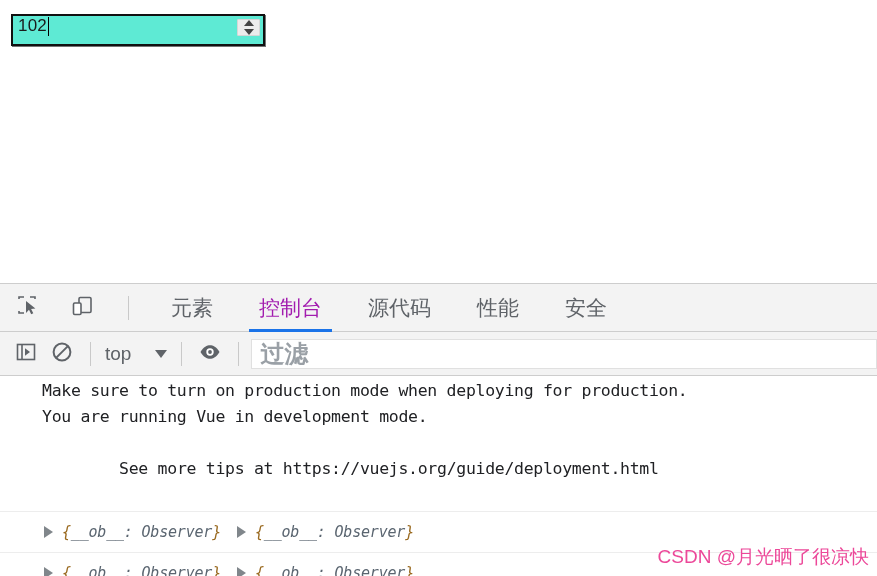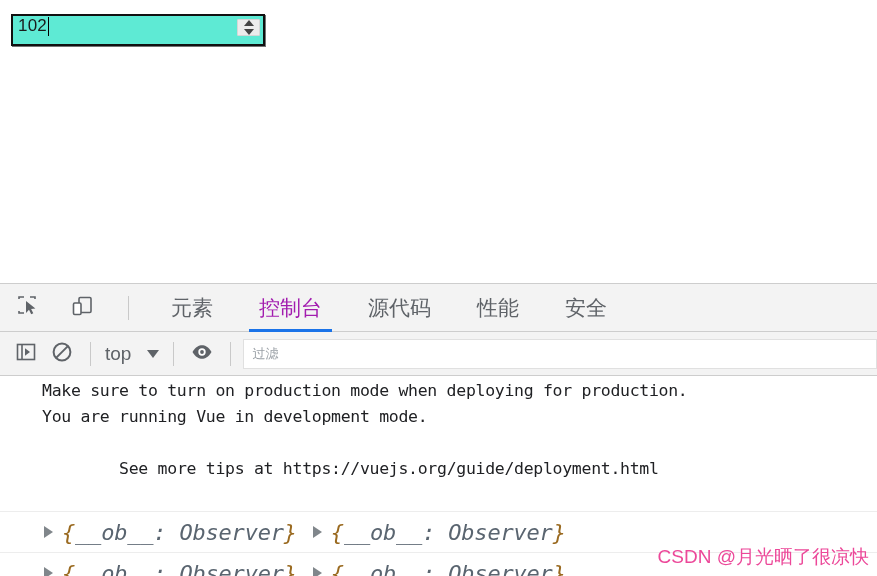--- a/index.html
+++ b/index.html
@@ -153,21 +153,21 @@
     background: #f3f3f3;
     border-bottom: 1px solid #cdcdcd;
     display: flex;
     align-items: center;
     padding-left: 8px;
     box-sizing: border-box;
   }
   .ctx-select {
     display: flex;
     align-items: center;
-    gap: 16px;
+    gap: 24px;
     padding: 0 4px;
     font-family: "Liberation Sans", sans-serif;
     font-size: 19px;
     color: #5f6368;
   }
   .caret-down {
     width: 0; height: 0;
     border-left: 6px solid transparent;
     border-right: 6px solid transparent;
     border-top: 8px solid #5f6368;
@@ -177,22 +177,23 @@
     height: 30px;
     background: #ffffff;
     border: 1px solid #e0e0e0;
     margin-left: 2px;
     margin-right: 0;
     display: flex;
     align-items: center;
     padding-left: 8px;
     box-sizing: border-box;
     font-family: "Liberation Sans", sans-serif;
-    font-size: 13px;
+    font-size: 24px;
     color: #9aa0a6;
+    font-weight: bold;
   }
 
   
   .console-body {
     background: #ffffff;
     font-family: "DejaVu Sans Mono", "Liberation Mono", monospace;
     font-size: 16.5px;
     color: #202124;
   }
   .console-group {
@@ -220,21 +221,21 @@
   }
   .tri {
     width: 0; height: 0;
     border-top: 6px solid transparent;
     border-bottom: 6px solid transparent;
     border-left: 9px solid #80868b;
     margin-right: 9px;
   }
   .obj-text {
     font-family: "DejaVu Sans Mono", "Liberation Mono", monospace;
-    font-size: 22px;
+    font-size: 15px;
     font-style: italic;
     color: #5a6570;
     letter-spacing: -0.2px;
     text-align: center;
   }
   .obj-text .brace { color: #9a6a20; font-style: italic; }
 
   
   #watermark {
     position: absolute;

